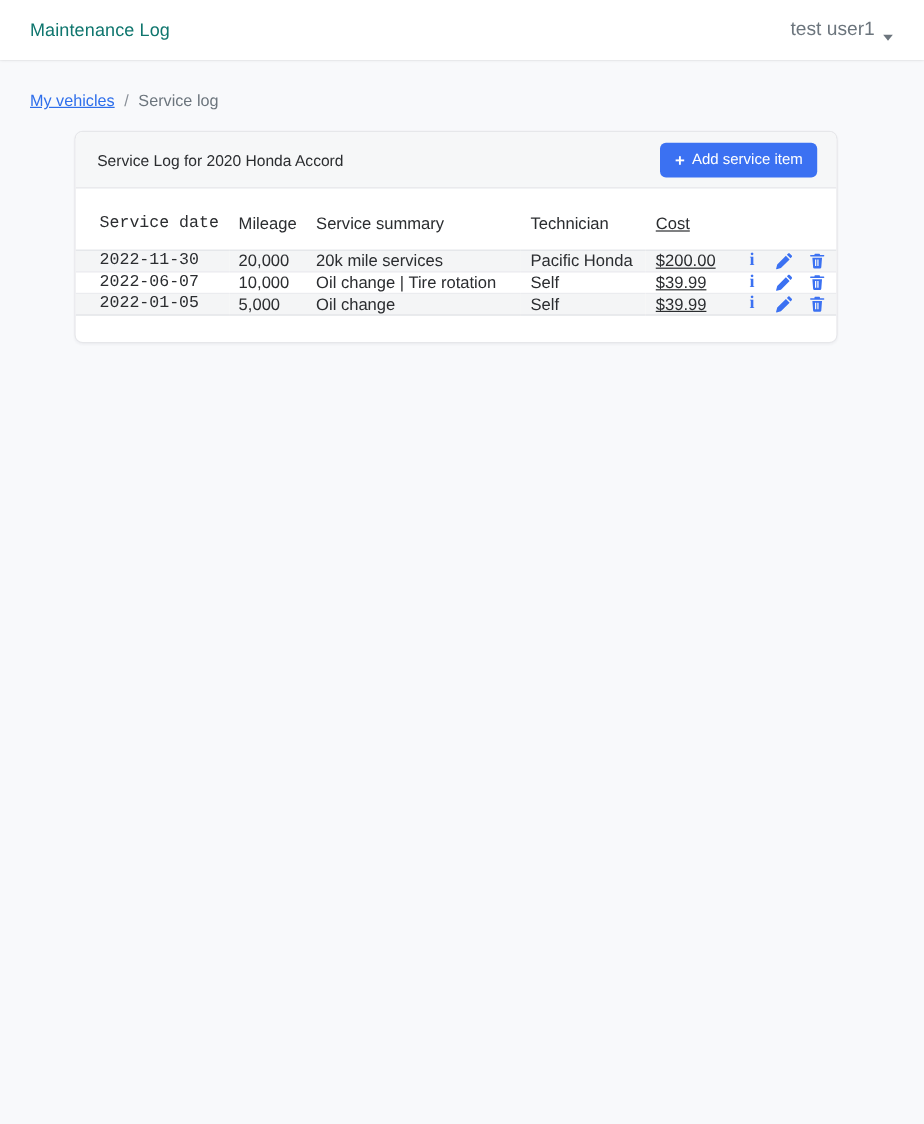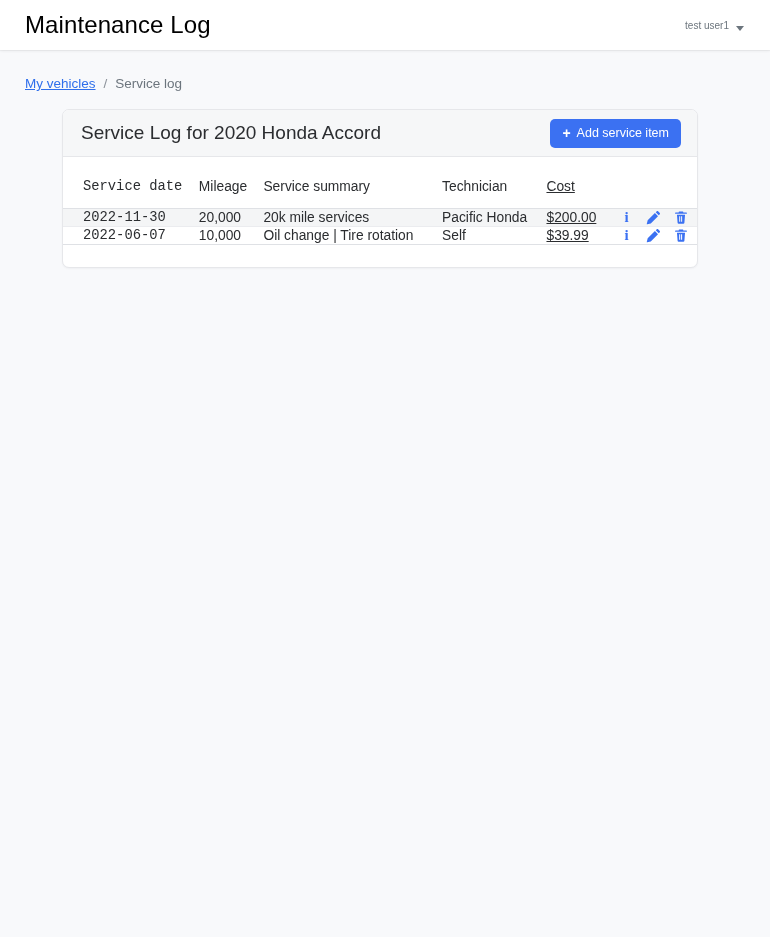--- a/index.html
+++ b/index.html
@@ -22,31 +22,31 @@
     background: #ffffff;
     box-shadow: 0 1px 3px rgba(0,0,0,0.07), 0 1px 0 rgba(0,0,0,0.03);
     display: flex;
     align-items: center;
     justify-content: space-between;
     padding: 0 26px 0 25px;
     position: relative;
     z-index: 5;
   }
   .brand {
-    font-size: 24px;
-    color: #000000;
+    font-size: 15px;
+    color: #0f766e;
     letter-spacing: 0.1px;
     white-space: nowrap;
   }
   .user-menu {
     display: flex;
     align-items: flex-end;
     gap: 7px;
     color: #6c757d;
-    font-size: 10px;
+    font-size: 16px;
     cursor: pointer;
     white-space: nowrap;
   }
   .caret {
     width: 0; height: 0;
     border-left: 4.5px solid transparent;
     border-right: 4.5px solid transparent;
     border-top: 5px solid #6c757d;
     display: inline-block;
   }
@@ -84,21 +84,21 @@
   .card-header {
     background: #f6f7f8;
     border-bottom: 1px solid #e6e7ea;
     height: 47px;
     display: flex;
     align-items: center;
     justify-content: space-between;
     padding: 0 16px 0 18px;
   }
   .card-title {
-    font-size: 19px;
+    font-size: 13px;
     color: #2b2d30;
     white-space: nowrap;
   }
   .btn-primary {
     background: #3b71f2;
     color: #ffffff;
     border: none;
     border-radius: 5px;
     height: 29px;
     padding: 0 12px;
@@ -264,18 +264,42 @@
         </span>
         <span class="icon-btn">
           <svg width="14" height="15" viewBox="0 0 16 16" fill="currentColor" aria-hidden="true">
             <path d="M6 1a.6.6 0 0 0-.6.6V2.3H1.9a.7.7 0 0 0 0 1.4h12.2a.7.7 0 0 0 0-1.4h-3.5v-.7A.6.6 0 0 0 10 1H6zm-2.6 3.9 .7 9a1.3 1.3 0 0 0 1.3 1.2h5.2a1.3 1.3 0 0 0 1.3-1.2l.7-9H3.4zm2.5 1.6h1.2v6.3H5.9V6.5zm2.2 0h1.2v6.3H8.1V6.5z"></path>
           </svg>
         </span>
       </div>
     </td>
   </tr>
 
+  <tr>
+    <td class="col-date">2022-01-05</td>
+    <td class="col-mileage">5,000</td>
+    <td class="col-summary">Oil change</td>
+    <td class="col-tech">Self</td>
+    <td class="col-cost">$39.99</td>
+    <td class="col-actions">
+      <div class="actions">
+        <span class="icon-btn">
+          <span class="info-glyph">i</span>
+        </span>
+        <span class="icon-btn">
+          <svg width="15" height="15" viewBox="0 0 16 16" fill="currentColor" aria-hidden="true">
+            <path d="M12.9 1.3c-.4-.4-1-.4-1.4 0l-1.1 1.1 3.2 3.2 1.1-1.1c.4-.4.4-1 0-1.4l-1.8-1.8zM9.5 3.3L1.8 11l-1 3.8c-.1.3.2.6.5.5l3.8-1 7.7-7.7-3.3-3.3z"></path>
+          </svg>
+        </span>
+        <span class="icon-btn">
+          <svg width="14" height="15" viewBox="0 0 16 16" fill="currentColor" aria-hidden="true">
+            <path d="M6 1a.6.6 0 0 0-.6.6V2.3H1.9a.7.7 0 0 0 0 1.4h12.2a.7.7 0 0 0 0-1.4h-3.5v-.7A.6.6 0 0 0 10 1H6zm-2.6 3.9 .7 9a1.3 1.3 0 0 0 1.3 1.2h5.2a1.3 1.3 0 0 0 1.3-1.2l.7-9H3.4zm2.5 1.6h1.2v6.3H5.9V6.5zm2.2 0h1.2v6.3H8.1V6.5z"></path>
+          </svg>
+        </span>
+      </div>
+    </td>
+  </tr>
 </tbody>
       </table>
     </div>
 
   </div>
 </div>
 
 </body></html>

